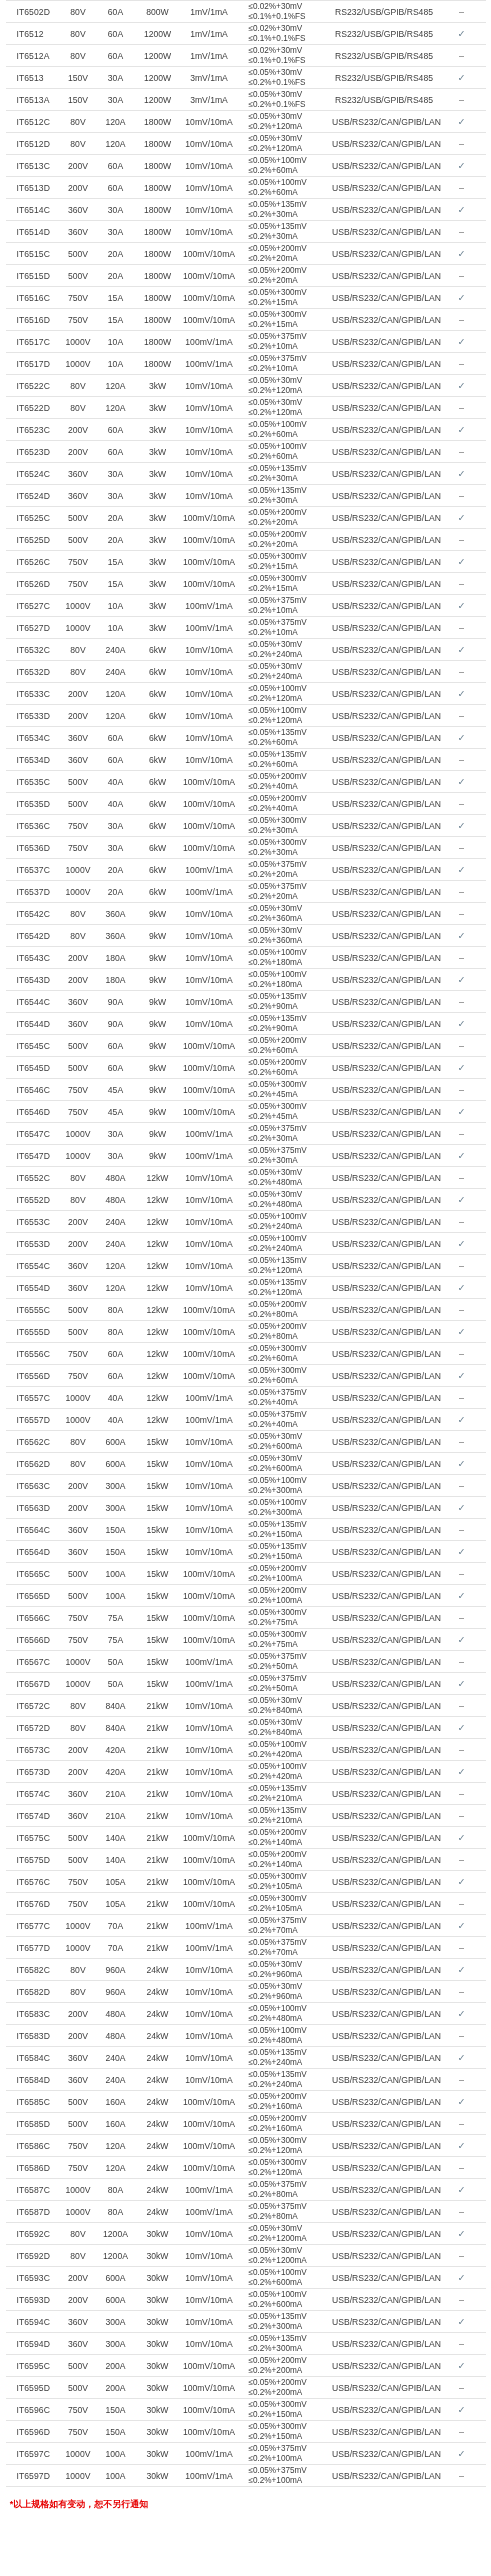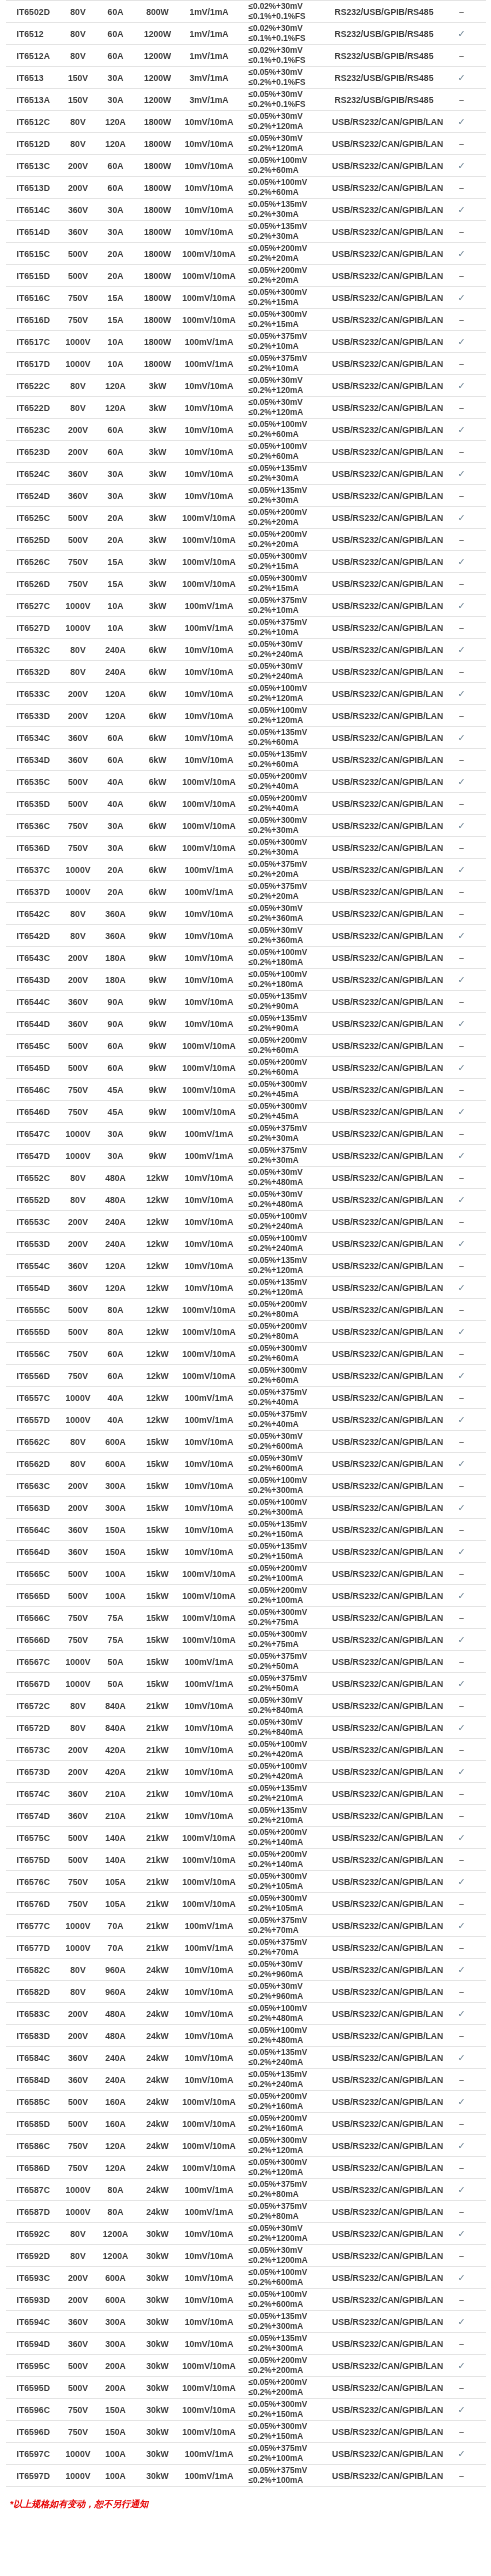--- a/index.html
+++ b/index.html
@@ -4,21 +4,20 @@
 <style>
   html,body{margin:0;padding:0;}
   body{
     width:492px;min-height:2576px;background:#ffffff;
     font-family:"Liberation Sans","DejaVu Sans",sans-serif;
     color:#3d3d3d;
   }
   .spec-table{
     width:480px;margin:0 6px;
     border-top:0.7px solid #e4e4e4;
-    font-weight:bold;
   }
   .row{
     display:grid;
     grid-template-columns:54px 36px 39px 45px 58px 94px 104px 51px;
     height:22px;box-sizing:border-box;
     align-items:center;
     border-bottom:0.7px solid #e4e4e4;
     font-size:8.6px;
   }
   .cell{white-space:nowrap;overflow:visible;}
@@ -26,21 +25,21 @@
   .cell.center{text-align:center;}
   .cell.accuracy{
     padding-left:10.4px;text-align:left;
     font-size:8.2px;line-height:9.7px;
   }
   .cell.mark{text-align:center;}
   .mark-check{color:#6e8494;font-size:9.7px;}
   .mark-dash{color:#6a6a6a;font-size:9px;}
   .footnote{
     margin:11px 0 0 9.7px;
-    font-size:9px;font-weight:bold;color:#e60000;font-style:italic;
+    font-size:9px;font-weight:bold;color:#e60000;
   }
 </style>
 </head>
 <body>
 
 <div class="spec-table">
     <div class="row">
       <div class="cell model">IT6502D</div>
       <div class="cell center">80V</div>
       <div class="cell center">60A</div>

